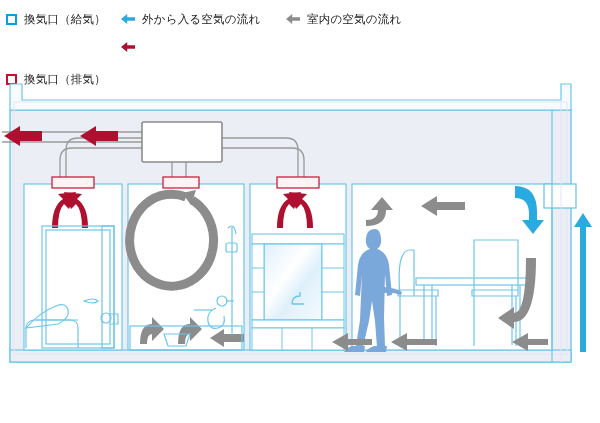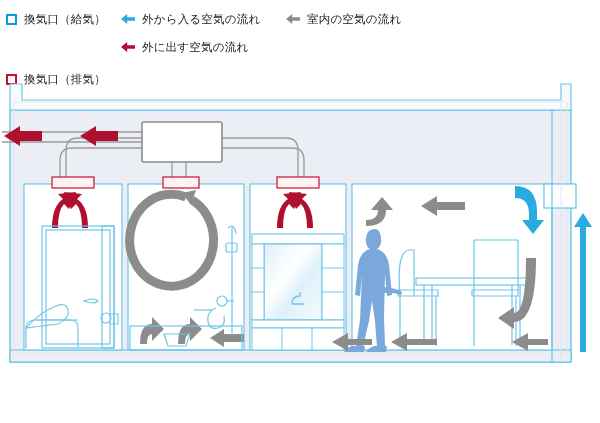--- a/index.html
+++ b/index.html
@@ -60,21 +60,20 @@
     <div class="lg-item">
       <span class="lg-sq exhaust"></span>
       <span class="lg-txt">換気口（排気）</span>
     </div>
   </div>
 
   <div class="lg-row" style="left:120px;top:36px;">
     <svg class="lg-arrow" viewBox="0 0 16 12">
       <path d="M15 4.2 H7.2 V1 L1 6 L7.2 11 V7.8 H15 Z" fill="#b01030"></path>
     </svg>
-    <span class="lg-txt">外に出す空気の流れ</span>
   </div>
 </div>
 
 <div id="diagram">
 <svg width="600" height="361" viewBox="0 0 600 361">
 
   <defs>
     <linearGradient id="mirrorGrad" x1="0" y1="0" x2="1" y2="1">
       <stop offset="0%" stop-color="#dff0fb"></stop>
       <stop offset="40%" stop-color="#ffffff"></stop>

